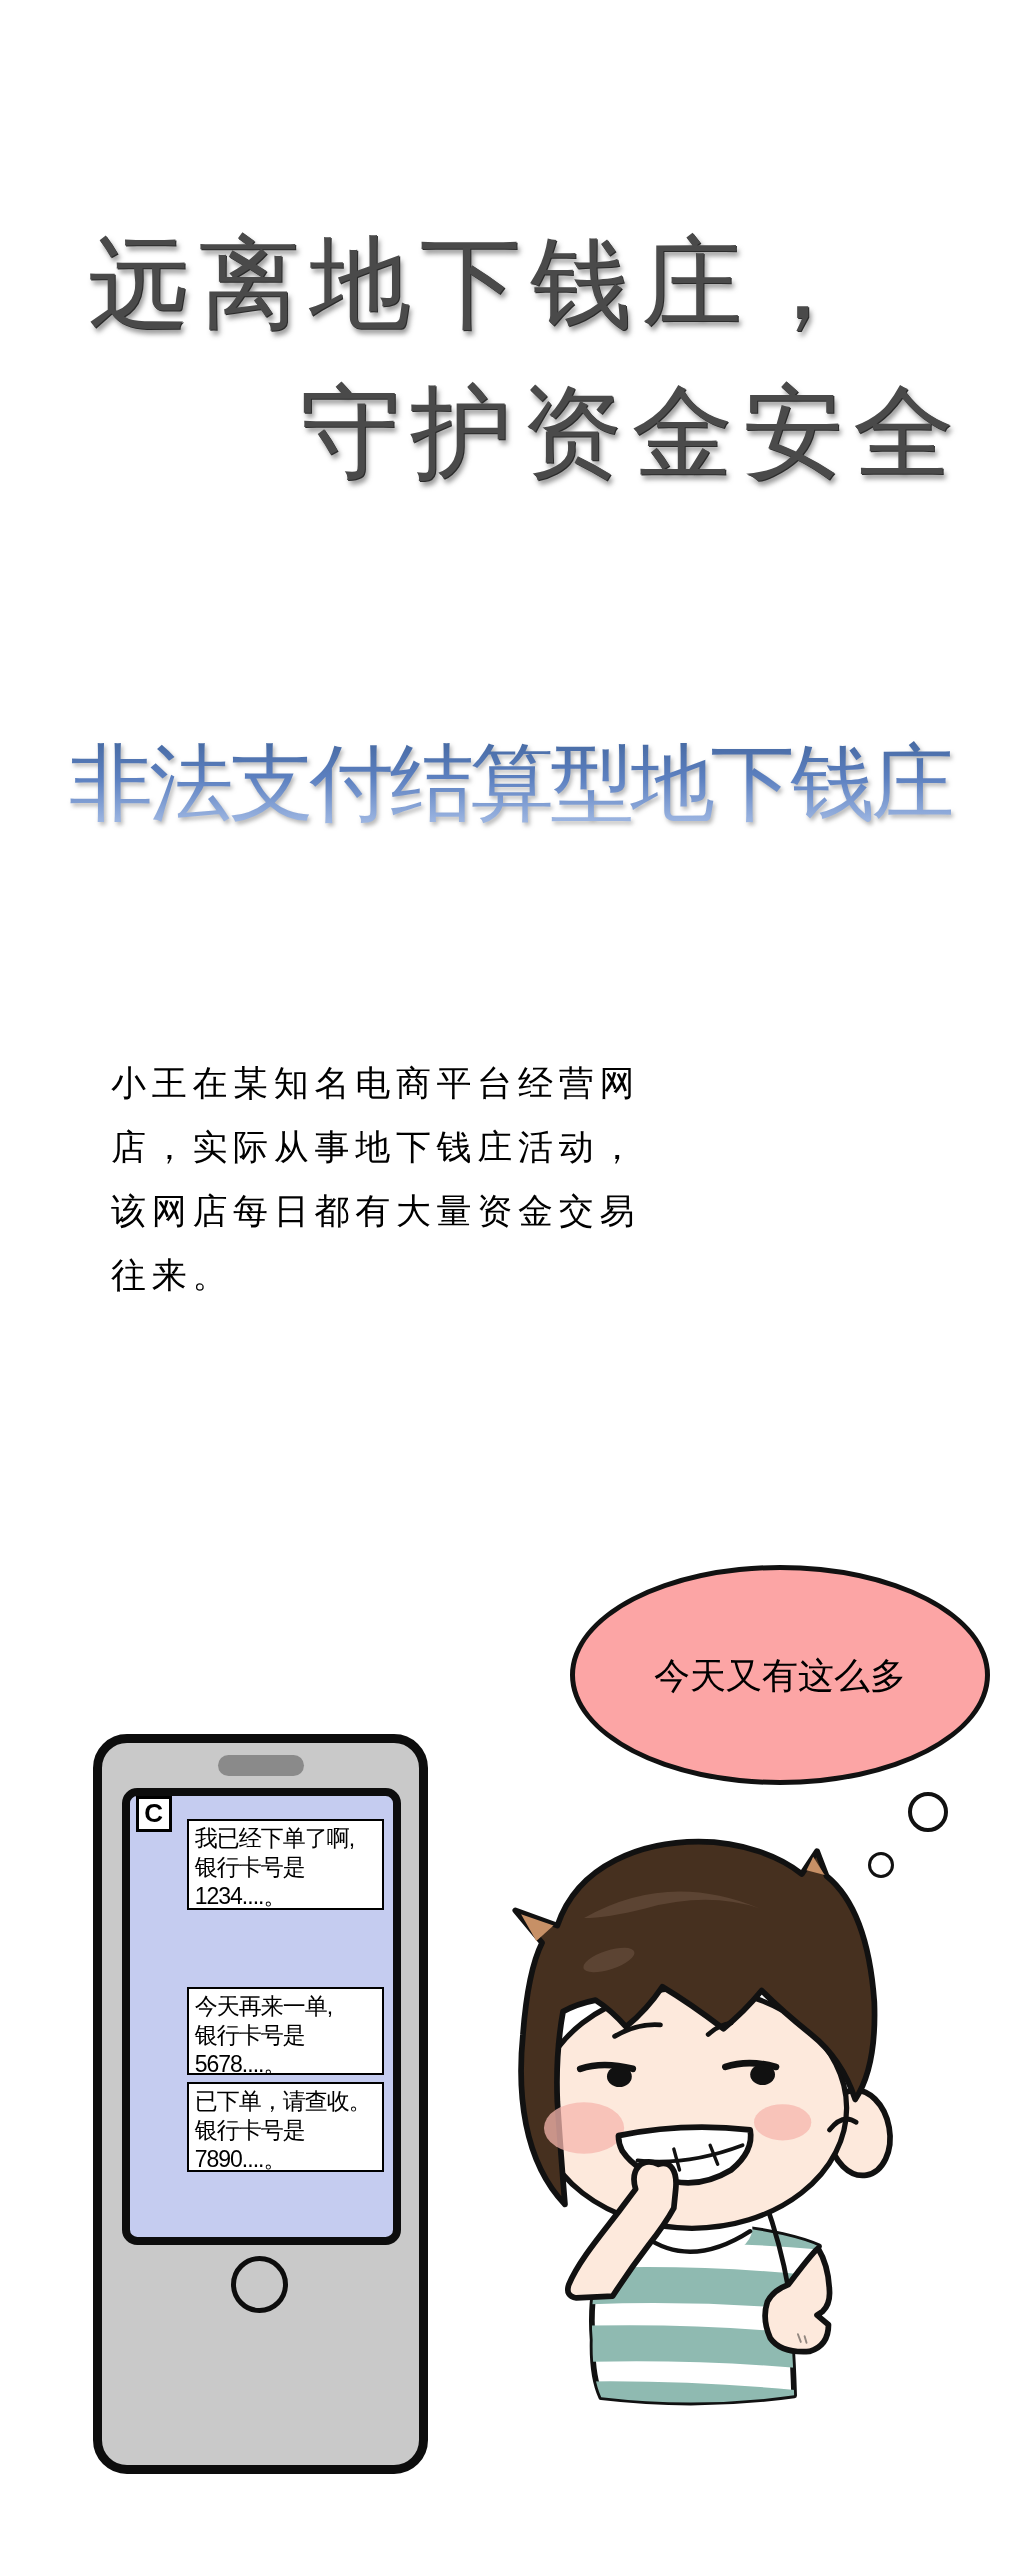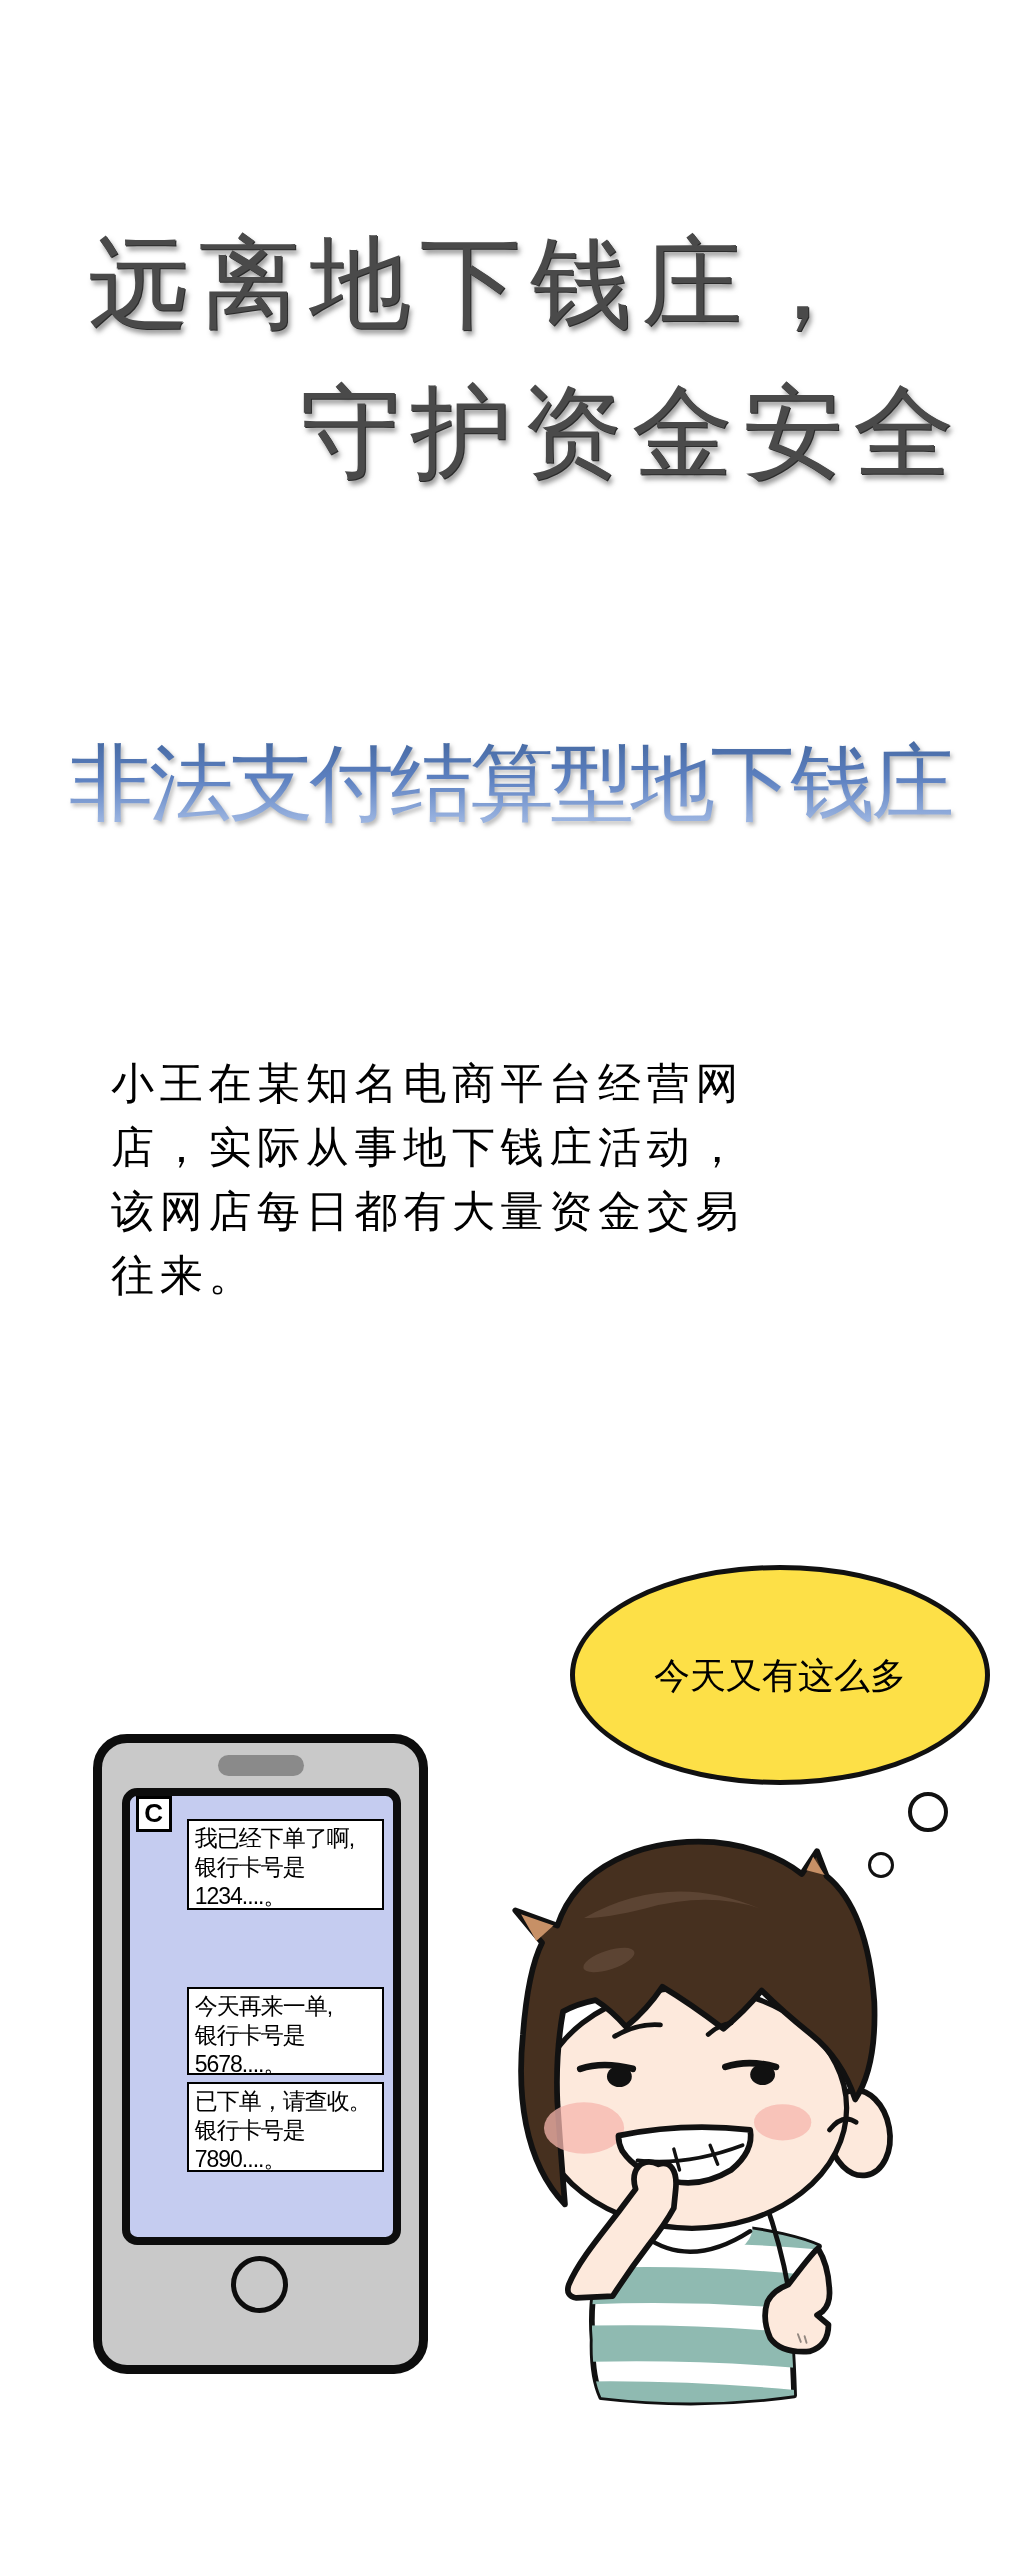--- a/index.html
+++ b/index.html
@@ -21,34 +21,34 @@
   
   .subtitle{
     position:absolute;left:69px;top:735px;
     font-size:84px;line-height:96px;font-weight:400;letter-spacing:-3.8px;white-space:nowrap;
     background:linear-gradient(180deg,#44679f 0%,#5c80c0 45%,#a9c0e8 100%);
     -webkit-background-clip:text;background-clip:text;color:transparent;
     filter:drop-shadow(2.9px 3.8px 1.9px rgba(110,110,110,.5));
   }
   
   .story{position:absolute;left:111px;top:1051px;color:#000;}
-  .story div{font-size:43px;line-height:64px;letter-spacing:5.7px;font-weight:500;white-space:nowrap;}
+  .story div{font-size:35px;line-height:64px;letter-spacing:5.7px;font-weight:500;white-space:nowrap;}
   
   .bubble{
     position:absolute;left:570px;top:1565px;width:420px;height:220px;
-    border:5.7px solid #111;border-radius:50%;background:#fde047;
+    border:5.7px solid #111;border-radius:50%;background:#fca5a5;
     display:flex;flex-direction:column;justify-content:center;align-items:center;
   }
   .bubble div{font-size:36px;line-height:43px;font-weight:500;color:#000;white-space:nowrap;}
   .bubble-dot{position:absolute;border:4.8px solid #111;border-radius:50%;background:#fff;}
   .bubble-dot.d1{left:908px;top:1792px;width:40px;height:40px;}
   .bubble-dot.d2{left:868px;top:1852px;width:26px;height:26px;border-width:3.8px;}
   
   .phone{
-    position:absolute;left:93px;top:1734px;width:335px;height:640px;
+    position:absolute;left:93px;top:1734px;width:335px;height:740px;
     background:#c9c9c9;border:9.6px solid #0d0d0d;border-radius:34px;
   }
   .speaker{position:absolute;left:116px;top:12.4px;width:86px;height:21px;background:#8a8a8a;border-radius:10.5px;}
   .screen{
     position:absolute;left:20px;top:45px;width:279px;height:457px;
     background:#c5ccf0;border:8.6px solid #0d0d0d;border-radius:15.3px;
   }
   .home{position:absolute;left:129px;top:513px;width:57px;height:57px;border:5.7px solid #0d0d0d;border-radius:50%;}
   .msg-label{
     position:absolute;left:5.7px;width:36px;height:36px;background:#fff;border:3.8px solid #000;

